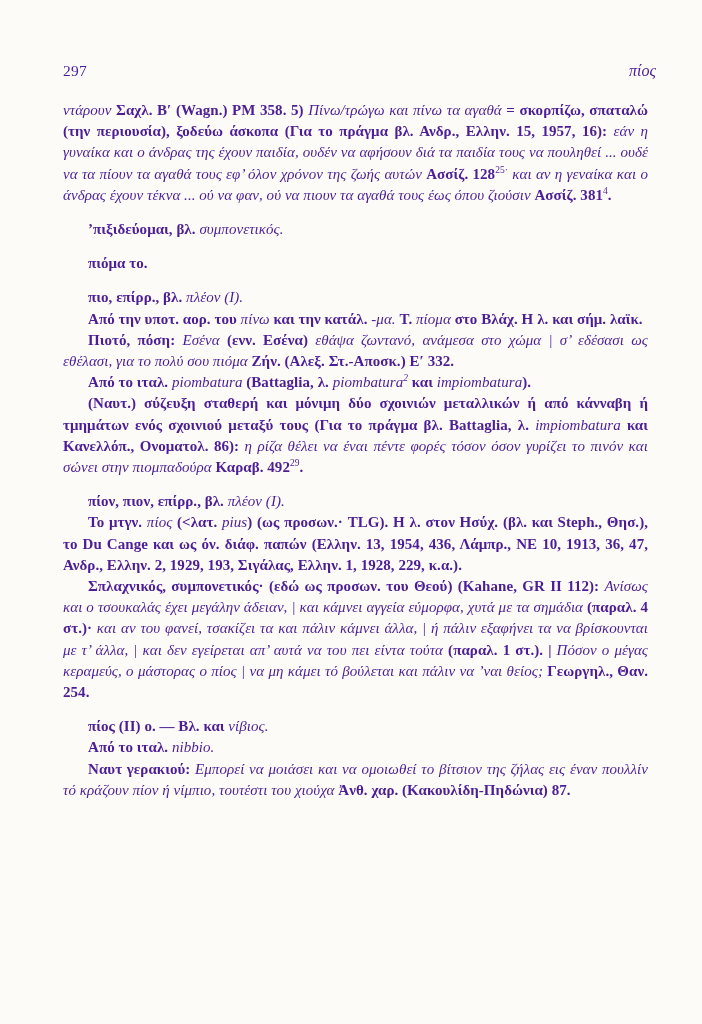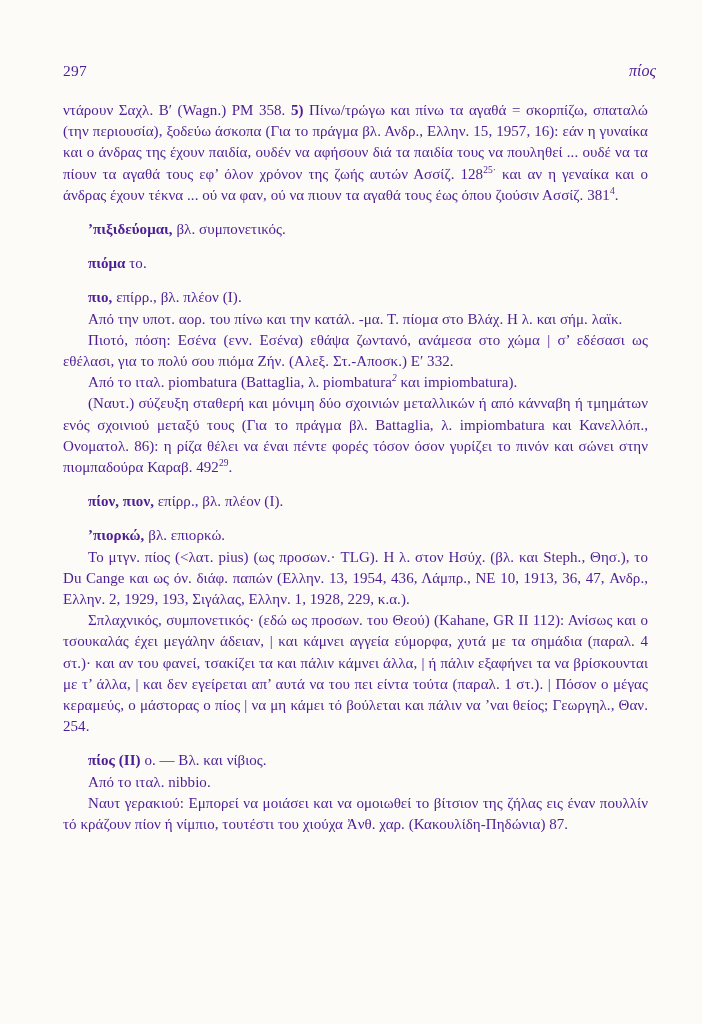--- a/index.html
+++ b/index.html
@@ -30,22 +30,22 @@
     top: 100px; left: 63px;
     width: 585px;
     text-align: justify;
     font-size: 15px;
     line-height: 21.2px;
     letter-spacing: 0.05px;
   }
   .page-body p { margin: 0; text-indent: 25px; }
   .page-body p.noind { text-indent: 0; }
   .page-body p.gap { margin-top: 13px; }
-  .r { font-style: normal; font-weight: normal; margin-top: 16px; }
-  .i { }
+  .r { font-style: normal; font-weight: bold; margin-top: 16px; }
+  .i { font-style: italic; }
   .b { font-weight: bold; }
   sup {
     font-size: 9.5px;
     line-height: 0;
     vertical-align: super;
   }
   sup.i { font-style: italic; }
 </style>
 </head>
 <body>
@@ -58,20 +58,19 @@
   <div class="page-body" id="page-body">
       <p class="noind"><span class="i">ντάρουν </span><span class="r">Σαχλ. Β′ (Wagn.) PM 358. </span><span class="b">5) </span><span class="i">Πίνω/τρώγω και πίνω τα αγαθά </span><span class="r">= σκορπίζω, σπαταλώ (την περιουσία), ξοδεύω άσκοπα (Για το πράγμα βλ. Ανδρ., Ελλην. 15, 1957, 16): </span><span class="i">εάν η γυναίκα και ο άνδρας της έχουν παιδία, ουδέν να αφήσουν διά τα παιδία τους να πουληθεί ... ουδέ να τα πίουν τα αγαθά τους εφ’ όλον χρόνον της ζωής αυτών </span><span class="r">Ασσίζ. 128</span><sup>25·</sup><span class="r"> </span><span class="i">και αν η γεναίκα και ο άνδρας έχουν τέκνα ... ού να φαν, ού να πιουν τα αγαθά τους έως όπου ζιούσιν </span><span class="r">Ασσίζ. 381</span><sup>4</sup><span class="r">.</span></p>
       <p class=" gap"><span class="b">’πιξιδεύομαι, </span><span class="r">βλ. </span><span class="i">συμπονετικός.</span></p>
       <p class=" gap"><span class="b">πιόμα </span><span class="r">το.</span></p>
       <p class=" gap"><span class="b">πιο, </span><span class="r">επίρρ., βλ. </span><span class="i">πλέον (Ι).</span></p>
       <p class=""><span class="r">Από την υποτ. αορ. του </span><span class="i">πίνω </span><span class="r">και την κατάλ. </span><span class="i">-μα. </span><span class="r">Τ. </span><span class="i">πίομα </span><span class="r">στο Βλάχ. Η λ. και σήμ. λαϊκ.</span></p>
       <p class=""><span class="r">Πιοτό, πόση: </span><span class="i">Εσένα </span><span class="r">(ενν. Εσένα) </span><span class="i">εθάψα ζωντανό, ανάμεσα στο χώμα | σ’ εδέσασι ως εθέλασι, για το πολύ σου πιόμα </span><span class="r">Ζήν. (Αλεξ. Στ.-Αποσκ.) Ε′ 332.</span></p>
       <p class=""><span class="r">Από το ιταλ. </span><span class="i">piombatura </span><span class="r">(Battaglia, λ. </span><span class="i">piombatura</span><sup class="i">2</sup><span class="r"> και </span><span class="i">impiombatura</span><span class="r">).</span></p>
       <p class=""><span class="r">(Ναυτ.) σύζευξη σταθερή και μόνιμη δύο σχοινιών μεταλλικών ή από κάνναβη ή τμημάτων ενός σχοινιού μεταξύ τους (Για το πράγμα βλ. Battaglia, λ. </span><span class="i">impiombatura </span><span class="r">και Κανελλόπ., Ονοματολ. 86): </span><span class="i">η ρίζα θέλει να έναι πέντε φορές τόσον όσον γυρίζει το πινόν και σώνει στην πιομπαδούρα </span><span class="r">Καραβ. 492</span><sup>29</sup><span class="r">.</span></p>
       <p class=" gap"><span class="b">πίον, πιον, </span><span class="r">επίρρ., βλ. </span><span class="i">πλέον (Ι).</span></p>
-      <p class=" gap"><span class="b">’πιορκώ, </span><span class="r">βλ. </span><span class="i">επιορκώ.</span></p>
       <p class=""><span class="r">Το μτγν. </span><span class="i">πίος </span><span class="r">(&lt;λατ. </span><span class="i">pius</span><span class="r">) (ως προσων.· TLG). Η λ. στον Ησύχ. (βλ. και Steph., Θησ.), το Du Cange και ως όν. διάφ. παπών (Ελλην. 13, 1954, 436, Λάμπρ., NE 10, 1913, 36, 47, Ανδρ., Ελλην. 2, 1929, 193, Σιγάλας, Ελλην. 1, 1928, 229, κ.α.).</span></p>
       <p class=""><span class="r">Σπλαχνικός, συμπονετικός· (εδώ ως προσων. του Θεού) (Kahane, GR II 112): </span><span class="i">Ανίσως και ο τσουκαλάς έχει μεγάλην άδειαν, | και κάμνει αγγεία εύμορφα, χυτά με τα σημάδια </span><span class="r">(παραλ. 4 στ.)· </span><span class="i">και αν του φανεί, τσακίζει τα και πάλιν κάμνει άλλα, | ή πάλιν εξαφήνει τα να βρίσκουνται με τ’ άλλα, | και δεν εγείρεται απ’ αυτά να του πει είντα τούτα </span><span class="r">(παραλ. 1 στ.). | </span><span class="i">Πόσον ο μέγας κεραμεύς, ο μάστορας ο πίος | να μη κάμει τό βούλεται και πάλιν να ’ναι θείος; </span><span class="r">Γεωργηλ., Θαν. 254.</span></p>
       <p class=" gap"><span class="b">πίος (ΙΙ) </span><span class="r">ο. — Βλ. και </span><span class="i">νίβιος.</span></p>
       <p class=""><span class="r">Από το ιταλ. </span><span class="i">nibbio.</span></p>
       <p class=""><span class="r">Ναυτ γερακιού: </span><span class="i">Εμπορεί να μοιάσει και να ομοιωθεί το βίτσιον της ζήλας εις έναν πουλλίν τό κράζουν πίον ή νίμπιο, τουτέστι του χιούχα </span><span class="r">Ἀνθ. χαρ. (Κακουλίδη-Πηδώνια) 87.</span></p>
     </div>
 </div>
 
 </body></html>

